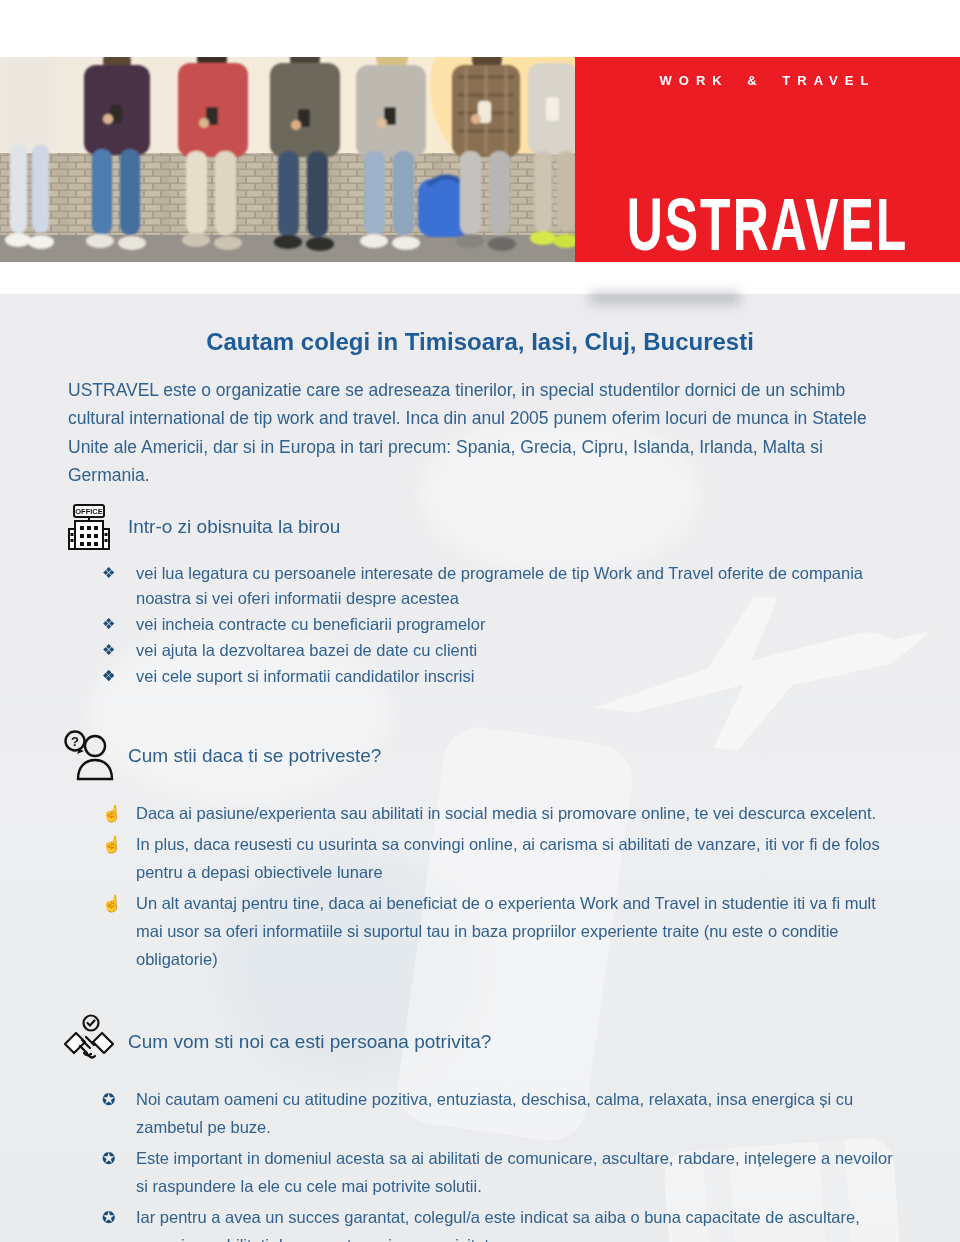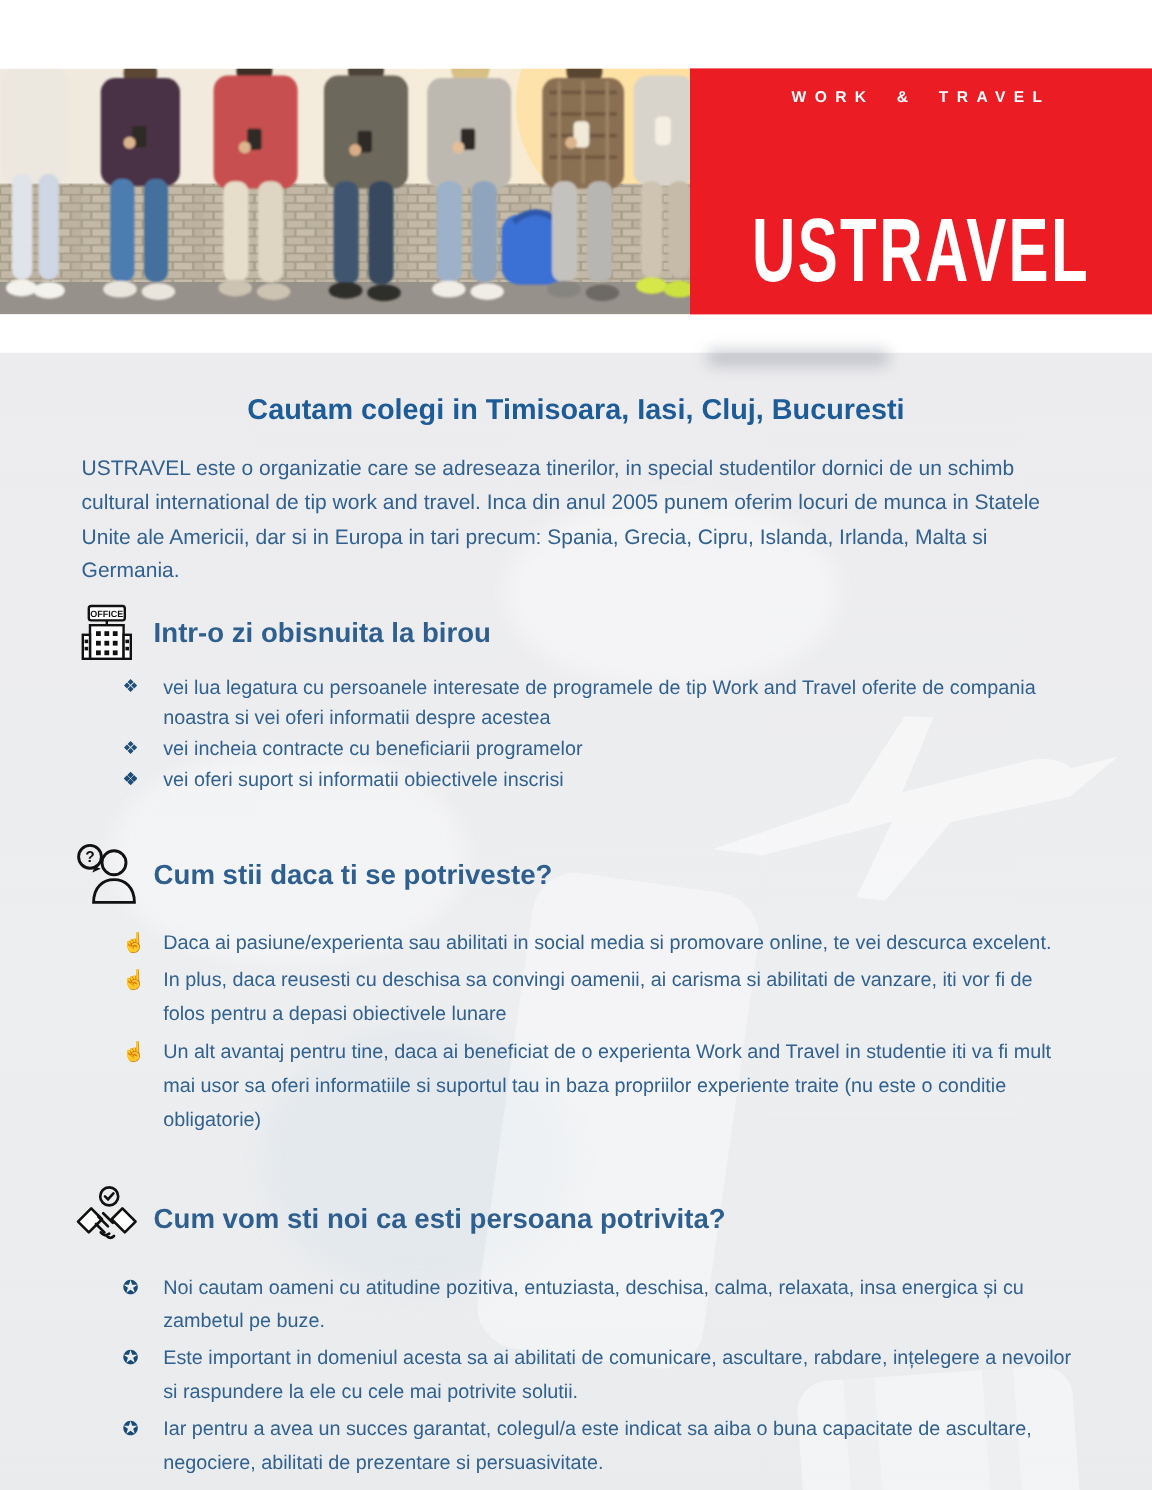--- a/index.html
+++ b/index.html
@@ -5,21 +5,21 @@
   html,body{margin:0;padding:0;background:#ffffff;}
   .page{position:relative;width:960px;height:1242px;background:#ffffff;overflow:hidden;
         font-family:"Liberation Sans", sans-serif;}
 
   
   .header{position:absolute;top:57px;left:0;width:960px;height:205px;display:flex;}
   .photo{position:relative;width:575px;height:205px;overflow:hidden;}
   .photo svg{display:block;width:575px;height:205px;}
   .brand{width:385px;height:205px;background:#EC1C24;color:#fff;display:flex;
          flex-direction:column;align-items:center;justify-content:space-between;
-         padding:16px 0 24px 0;box-sizing:border-box;}
+         padding:16px 0 9px 0;box-sizing:border-box;}
   .brand-top{font-size:13px;font-weight:bold;letter-spacing:7px;word-spacing:8px;}
   .brand-name{font-size:50px;font-weight:bold;letter-spacing:2px;transform:scaleY(1.5);
               margin-top:26px;}
   .brand-bottom{font-size:15px;font-weight:bold;letter-spacing:4px;}
 
   
   .content{position:absolute;top:278px;left:0;width:960px;height:980px;
            background:linear-gradient(180deg,#ececee 0%,#edeef0 55%,#e9ebed 100%);margin-top:16px;}
   .content-inner{position:relative;z-index:2;}
 
@@ -42,21 +42,21 @@
             background:rgba(255,255,255,.4);filter:blur(9px);}
   .photo-shadow{top:-2px;left:590px;width:150px;height:12px;
                 background:rgba(60,70,90,.28);filter:blur(6px);}
 
   h1{margin:0;padding:34px 20px 0 20px;text-align:center;color:#1E5C97;
      font-size:24px;font-weight:bold;}
   .intro{margin:20px 64px 0 68px;color:#31618F;font-size:17.5px;line-height:1.62;}
 
   .sec-head{display:flex;align-items:center;margin-left:58px;}
   .sec-head .icon-box{width:62px;display:flex;justify-content:center;align-items:center;}
-  .sec-head h2{margin:0 0 0 8px;color:#2E5F8E;font-size:23px;font-weight:bold;}
+  .sec-head h2{margin:0 0 0 8px;color:#2E5F8E;font-size:19px;font-weight:normal;}
   .s1 .sec-head{margin-top:14px;}
   .s2 .sec-head{margin-top:40px;}
   .s3 .sec-head{margin-top:40px;}
 
   ul.list{list-style:none;margin:10px 66px 0 100px;padding:0;color:#31618F;
           font-size:16.5px;}
   ul.list li{position:relative;padding-left:36px;}
   .l1 li{line-height:1.47;margin-bottom:2px;}
   .l2 li{line-height:1.7;margin-bottom:3px;}
   .l3 li{line-height:1.7;margin-bottom:3px;}
@@ -214,42 +214,42 @@
                 <rect x="39.5" y="30" width="3" height="3"></rect>
                   <rect x="39.5" y="36" width="3" height="3"></rect>
               </g>
             </svg>
           </span>
           <h2>Intr-o zi obisnuita la birou</h2>
         </div>
         <ul class="list l1">
           <li><span class="mk mk-diamond">❖</span><span>vei lua legatura cu persoanele interesate de programele de tip Work and Travel oferite de compania noastra si vei oferi informatii despre acestea</span></li>
           <li><span class="mk mk-diamond">❖</span><span>vei incheia contracte cu beneficiarii programelor</span></li>
+          <li><span class="mk mk-diamond">❖</span><span>vei ajuta la dezvoltarea bazei de date cu clienti</span></li>
           <li><span class="mk mk-diamond">❖</span></li>
-          <li><span class="mk mk-diamond">❖</span></li>
-          <li><span class="mk mk-diamond">❖</span><span>vei oferi suport si informatii obiectivele inscrisi</span></li>
+          <li><span class="mk mk-diamond">❖</span><span>vei cele suport si informatii candidatilor inscrisi</span></li>
         </ul>
       </div>
 
       <div class="section s2">
         <div class="sec-head">
           <span class="icon-box">
             <svg class="icon-svg" width="54" height="54" viewBox="0 0 54 54">
               <circle cx="33" cy="17" r="10" fill="none" stroke="#111" stroke-width="2.4"></circle>
               <path d="M16 50 c0 -13 8 -19 17 -19 c9 0 17 6 17 19 z" fill="none" stroke="#111" stroke-width="2.4"></path>
               <circle cx="13" cy="12" r="9.5" fill="#ececee" stroke="#111" stroke-width="2.4"></circle>
               <path d="M17 20 l-2 5 l7 -3 z" fill="#111"></path>
               <text x="13" y="16.5" text-anchor="middle" font-size="13" font-weight="bold" fill="#111" font-family="Liberation Sans, sans-serif">?</text>
             </svg>
           </span>
           <h2>Cum stii daca ti se potriveste?</h2>
         </div>
         <ul class="list l2">
           <li><span class="mk mk-hand">☝</span><span>Daca ai pasiune/experienta sau abilitati in social media si promovare online, te vei descurca excelent.</span></li>
-          <li><span class="mk mk-hand">☝</span><span>In plus, daca reusesti cu deschisa sa convingi oamenii, ai carisma si abilitati de vanzare, iti vor fi de folos pentru a depasi obiectivele lunare</span></li>
+          <li><span class="mk mk-hand">☝</span><span>In plus, daca reusesti cu usurinta sa convingi online, ai carisma si abilitati de vanzare, iti vor fi de folos pentru a depasi obiectivele lunare</span></li>
           <li><span class="mk mk-hand">☝</span><span>Un alt avantaj pentru tine, daca ai beneficiat de o experienta Work and Travel in studentie iti va fi mult mai usor sa oferi informatiile si suportul tau in baza propriilor experiente traite (nu este o conditie obligatorie)</span></li>
         </ul>
       </div>
 
       <div class="section s3">
         <div class="sec-head">
           <span class="icon-box">
             <svg class="icon-svg" width="58" height="58" viewBox="0 0 58 58">
               <circle cx="31" cy="10" r="7.5" fill="none" stroke="#111" stroke-width="2.2"></circle>
               <path d="M27.5 10 l2.5 2.5 l4.5 -5" fill="none" stroke="#111" stroke-width="2.2" stroke-linecap="round"></path>

